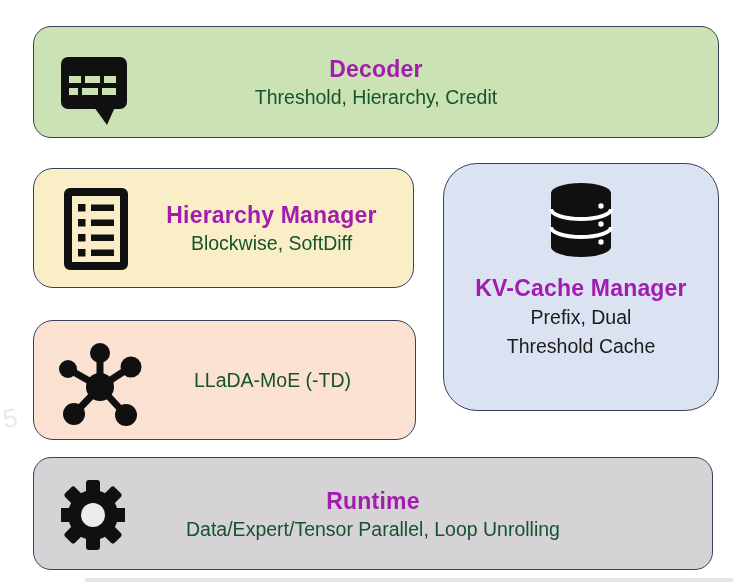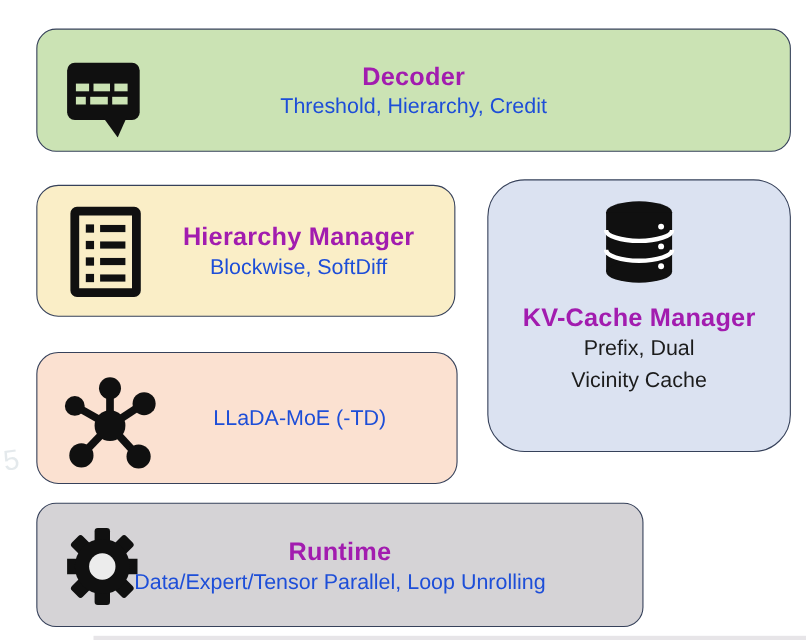--- a/index.html
+++ b/index.html
@@ -28,21 +28,21 @@
   .block-kvcache{
     left:443px;top:163px;width:276px;height:248px;
     background:#dbe2f1;border-radius:34px;
     flex-direction:column;align-items:center;
   }
   .block-model{
     left:33px;top:320px;width:383px;height:120px;
     background:#fbe1d1;border-radius:20px;
   }
   .block-runtime{
-    left:33px;top:457px;width:552px;height:113px;
+    left:33px;top:457px;width:680px;height:113px;
     background:#d5d3d6;border-radius:18px;
   }
   .icon{
     position:absolute;
     display:block;
     line-height:0;
   }
   .icon-decoder{left:23px;top:22px;}
   .icon-iteration{left:29px;top:18px;}
   .icon-model{left:22px;top:18px;}
@@ -53,21 +53,21 @@
     justify-content:center;align-items:center;
     text-align:center;
   }
   .textblock.full{position:absolute;left:0;right:0;top:0;bottom:0;}
   .textblock.offset{position:absolute;left:100px;right:4px;top:0;bottom:0;}
   .title{
     font-size:23px;font-weight:700;line-height:30px;
     letter-spacing:.2px;color:#a21caf;
   }
   .subtitle{
-    font-size:19.5px;font-weight:400;line-height:26px;color:#1d4ed8;
+    font-size:19.5px;font-weight:400;line-height:26px;color:#14532d;
   }
   .kv-text{display:flex;flex-direction:column;align-items:center;margin-top:14px;}
   .kv-text .title{line-height:30px;}
   .kv-line{font-size:19.5px;line-height:28.5px;color:#1c1c1c;}
   .watermark{
     position:absolute;left:3px;top:403px;
     font-size:26px;color:#9fb3bd;opacity:.28;
     transform:rotate(-8deg);
   }
   .bottom-strip{
@@ -138,21 +138,21 @@
         <g fill="#ffffff">
           <circle cx="58" cy="25" r="2.7"></circle>
           <circle cx="58" cy="43" r="2.7"></circle>
           <circle cx="58" cy="61" r="2.7"></circle>
         </g>
       </svg>
     </span>
     <div class="kv-text">
       <div class="title">KV-Cache Manager</div>
       <div class="kv-line">Prefix, Dual</div>
-      <div class="kv-line">Vicinity Cache</div>
+      <div class="kv-line">Threshold Cache</div>
     </div>
   </div>
 
   <div class="block block-model">
     <span class="icon icon-model">
       <svg width="88" height="88" viewBox="0 0 88 88">
         <g stroke="#101010" stroke-width="7">
           <line x1="44" y1="48" x2="44" y2="16"></line>
           <line x1="44" y1="48" x2="14" y2="31"></line>
           <line x1="44" y1="48" x2="73" y2="29"></line>

